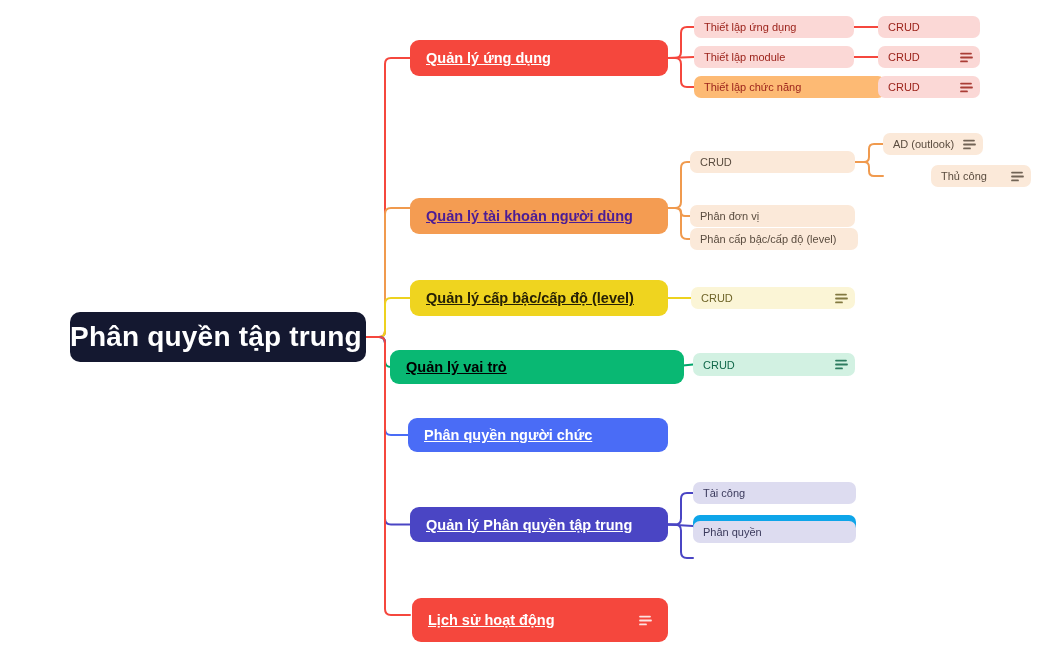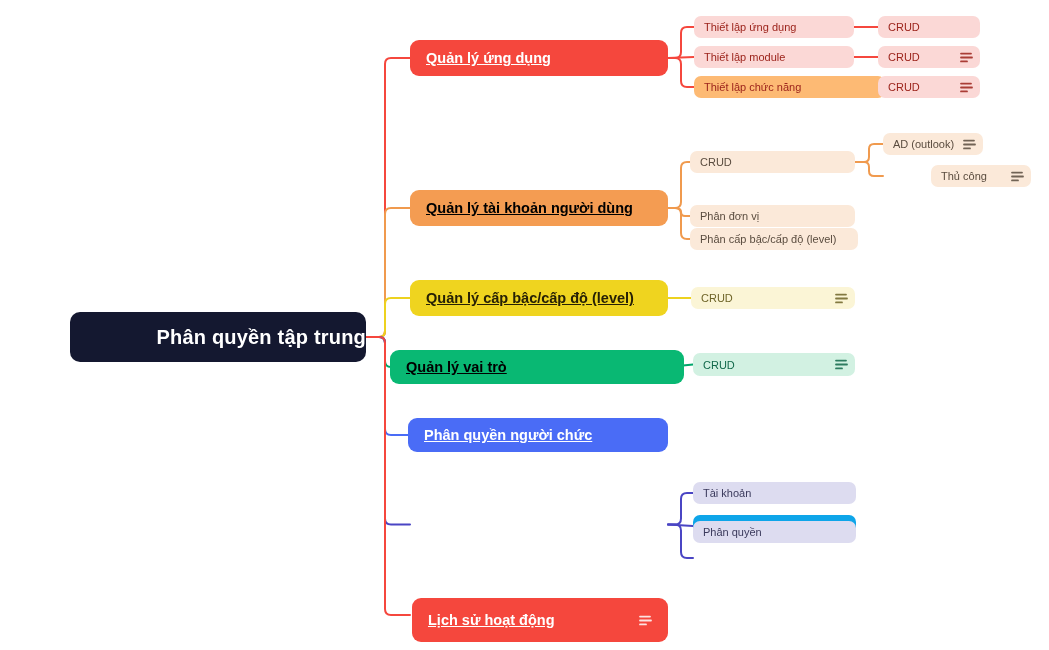--- a/index.html
+++ b/index.html
@@ -14,23 +14,23 @@
   .node{
     position:absolute;
     box-sizing:border-box;
     display:flex;
     align-items:center;
     white-space:nowrap;
     cursor:default;
   }
   .root{
     border-radius:10px;
-    justify-content:flex-end;
+    justify-content:flex-start;
     font-weight:bold;
-    font-size:20px;
+    font-size:28px;
     letter-spacing:.2px;
   }
   .branch{
     border-radius:9px;
     font-weight:bold;
     font-size:14.5px;
     padding-left:16px;
     text-decoration:underline;
   }
   .kid{
@@ -110,21 +110,21 @@
       <span class="icon">
         <svg width="13" height="11" viewBox="0 0 13 11">
           <g stroke="#9C231B" stroke-width="1.8" stroke-linecap="round" opacity="0.85">
             <line x1="1" y1="1.6" x2="11" y2="1.6"></line>
             <line x1="1" y1="5.5" x2="12" y2="5.5"></line>
             <line x1="1" y1="9.4" x2="7" y2="9.4"></line>
           </g>
         </svg>
       </span>
     </div>
-    <div class="node branch" style="left: 410px; top: 190px; width: 258px; height: 36px; background: rgb(244, 156, 82); color: #000000;">
+    <div class="node branch" style="left: 410px; top: 198px; width: 258px; height: 36px; background: rgb(244, 156, 82); color: #4c1d95;">
       <span>Quản lý tài khoản người dùng</span>
     </div>
     <div class="node kid" style="left: 690px; top: 151px; width: 165px; height: 22px; background: rgb(251, 233, 217); color: rgb(90, 76, 63);">
       <span>CRUD</span>
     </div>
     <div class="node kid" style="left: 883px; top: 133px; width: 100px; height: 22px; background: rgb(251, 233, 217); color: rgb(90, 76, 63);">
       <span>AD (outlook)</span>
       <span class="icon">
         <svg width="13" height="11" viewBox="0 0 13 11">
           <g stroke="#5A4C3F" stroke-width="1.8" stroke-linecap="round" opacity="0.85">
@@ -179,22 +179,25 @@
             <line x1="1" y1="1.6" x2="11" y2="1.6"></line>
             <line x1="1" y1="5.5" x2="12" y2="5.5"></line>
             <line x1="1" y1="9.4" x2="7" y2="9.4"></line>
           </g>
         </svg>
       </span>
     </div>
     <div class="node branch" style="left: 408px; top: 418px; width: 260px; height: 34px; background: rgb(74, 108, 246); color: rgb(255, 255, 255);">
       <span>Phân quyền người chức</span>
     </div>
+    <div class="node branch" style="left: 410px; top: 507px; width: 258px; height: 35px; background: rgb(74, 69, 196); color: rgb(255, 255, 255);">
+      <span>Quản lý Phân quyền tập trung</span>
+    </div>
     <div class="node kid" style="left: 693px; top: 482px; width: 163px; height: 22px; background: rgb(221, 220, 240); color: rgb(59, 58, 92);">
-      <span>Tài khoản</span>
+      <span>Tài công</span>
     </div>
     <div class="node kid" style="left: 693px; top: 515px; width: 163px; height: 22px; background: #0ea5e9; color: rgb(59, 58, 92);">
       <span>Nhóm quyền</span>
     </div>
     <div class="node kid" style="left: 693px; top: 521px; width: 163px; height: 22px; background: rgb(221, 220, 240); color: rgb(59, 58, 92);">
       <span>Phân quyền</span>
     </div>
     <div class="node branch" style="left: 412px; top: 598px; width: 256px; height: 44px; background: rgb(245, 71, 61); color: rgb(255, 255, 255);">
       <span>Lịch sử hoạt động</span>
       <span class="icon">

